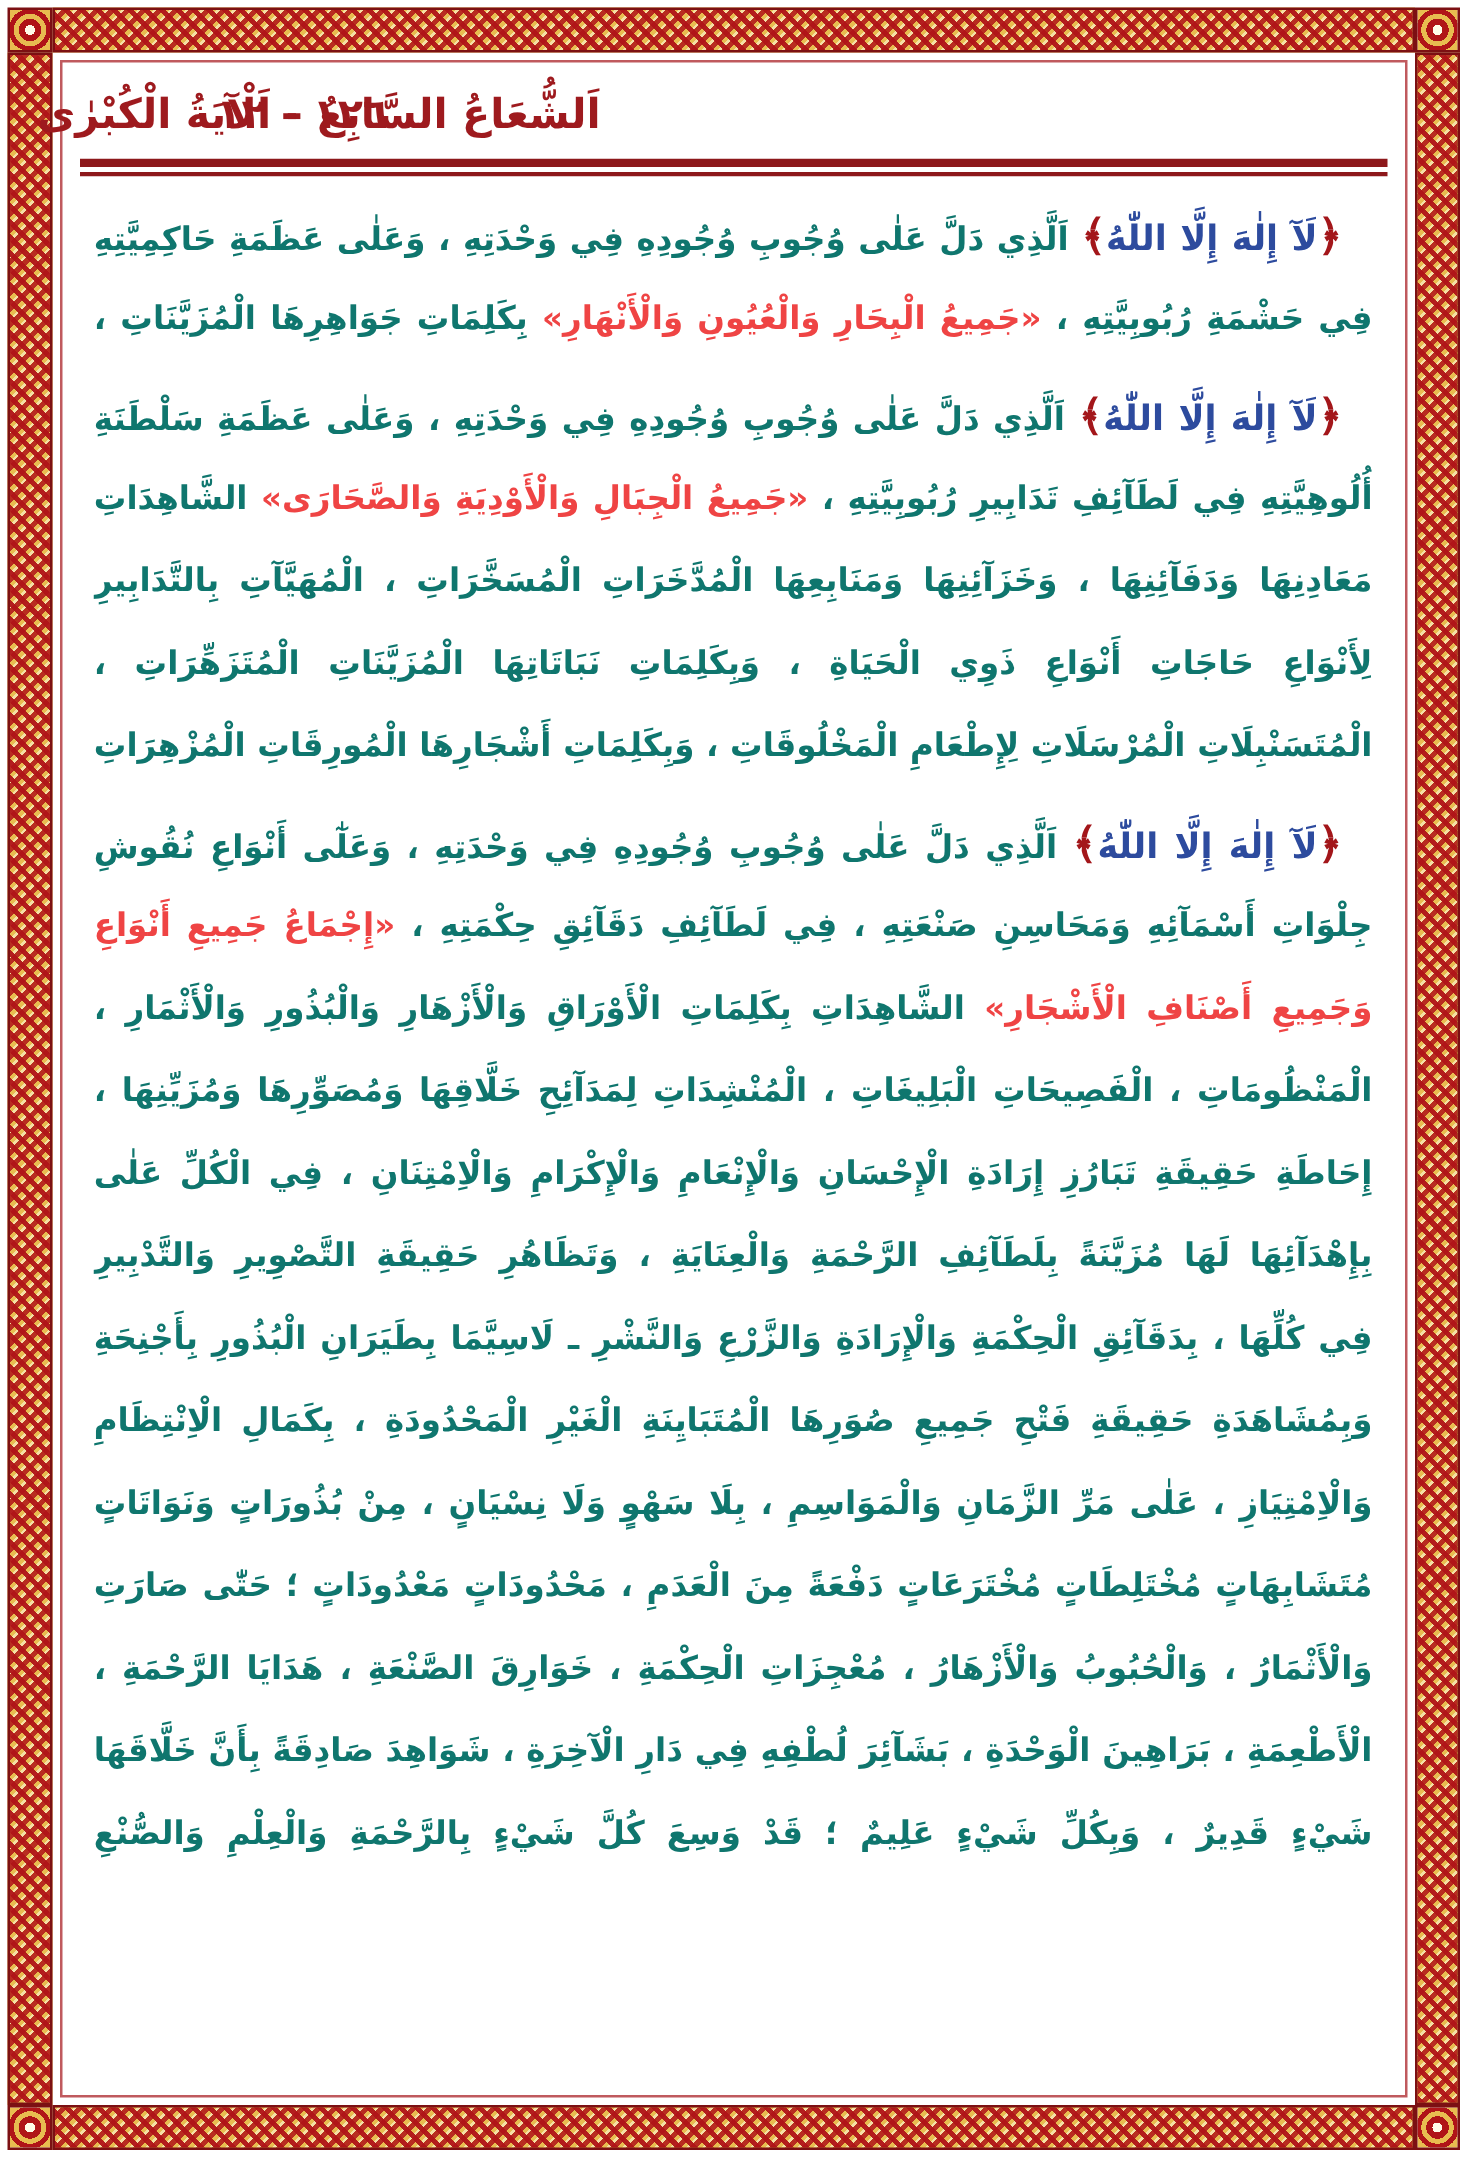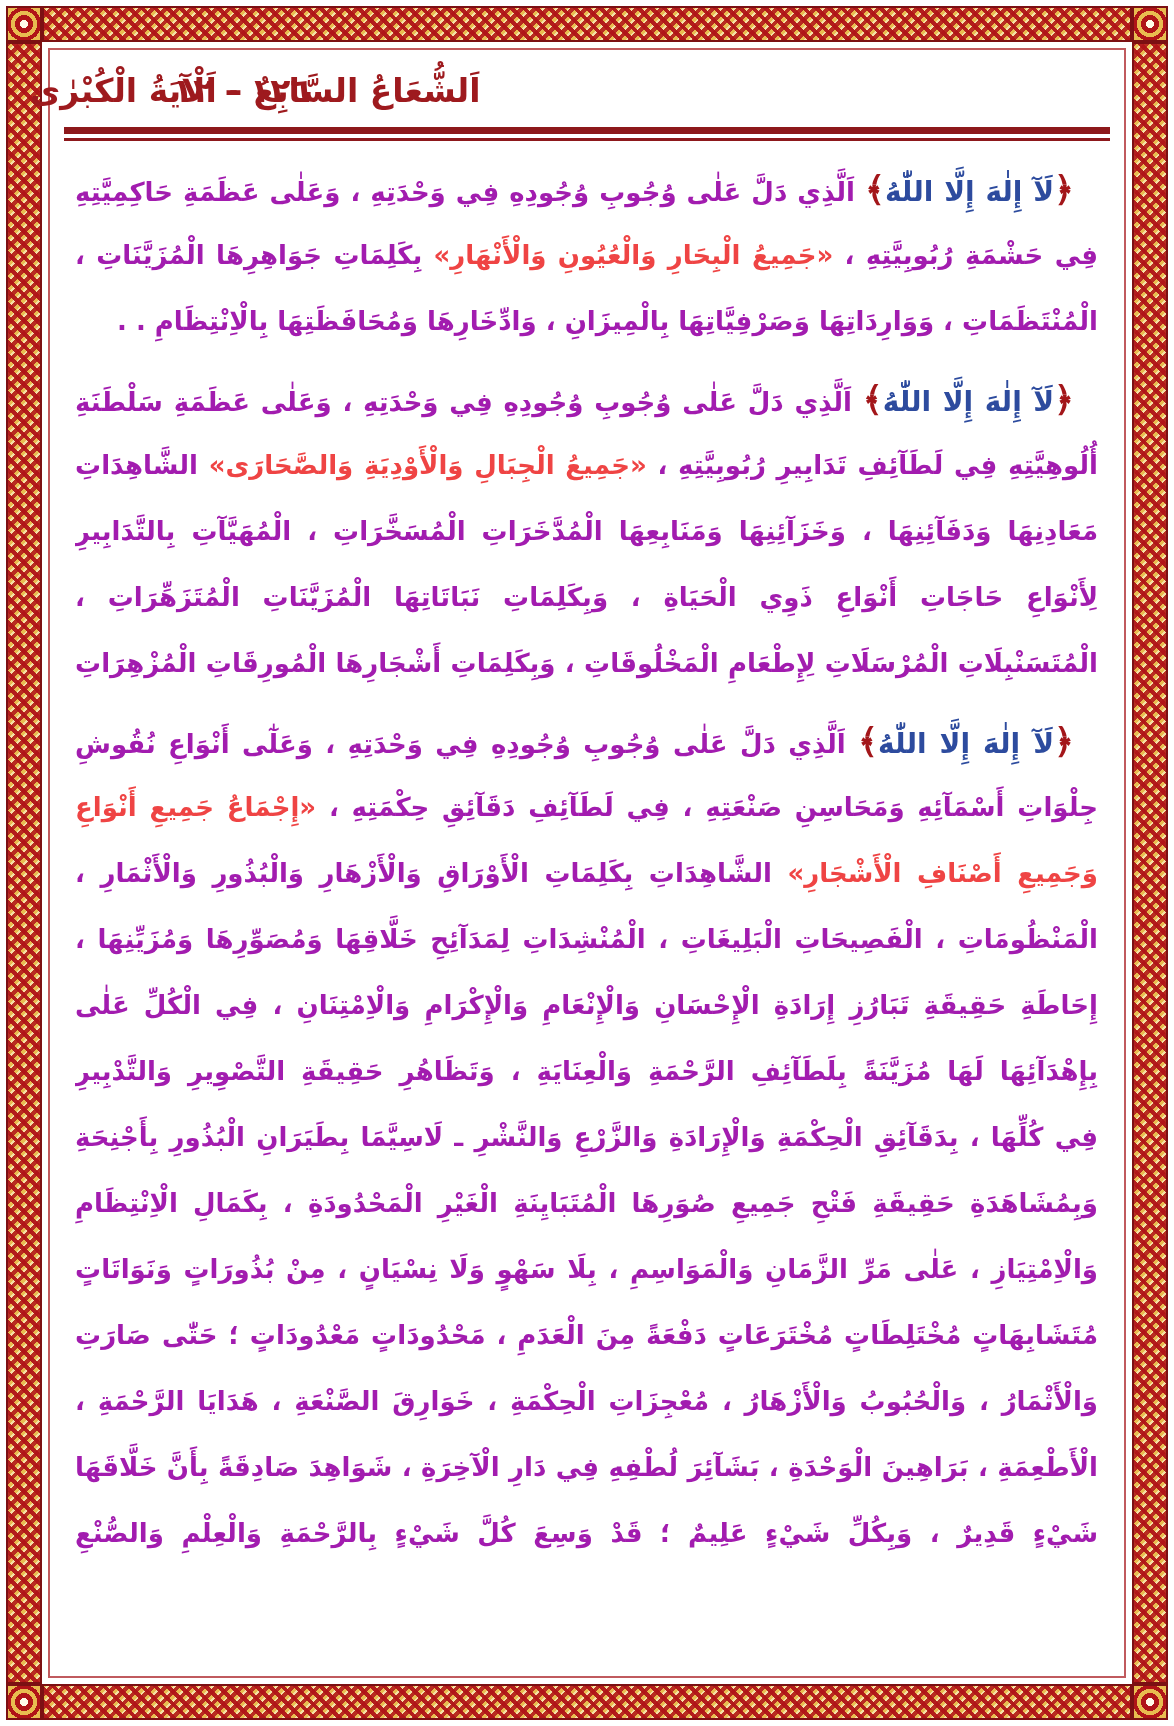--- a/index.html
+++ b/index.html
@@ -60,21 +60,21 @@
   }
   .para{margin-top:12px;}
   .para:first-child{margin-top:0;}
   .line{
     height:66px;line-height:66px;
     text-align:justify;text-align-last:justify;
     overflow:hidden;
   }
   .line.last{text-align:right;text-align-last:right;}
   .line.first{padding-right:24px;}
-  .seg-k{color:#a21caf;}
+  .seg-k{color:#0f766e;}
   .seg-r{color:#ef4444;}
   .seg-b{color:#2D4B9E;font-size:28px;}
   .seg-rb{color:#A3161A;font-size:34px;}
 </style>
 </head>
 <body>
 
 <div class="page">
 
   <div>
@@ -92,21 +92,20 @@
   <div class="hdr">
     <span class="title">اَلشُّعَاعُ السَّابِعُ - اَلْآيَةُ الْكُبْرٰى</span>
     <span class="nums">١٢٦ - ١٢</span>
   </div>
   <div class="rule"></div>
 
   <div class="body-text">
       <div class="para">
         <div class="line first"><span class="seg-rb">﴿</span><span class="seg-b">لَآ إِلٰهَ إِلَّا اللّٰهُ</span><span class="seg-rb">﴾</span><span class="seg-k"> اَلَّذِي دَلَّ عَلٰى وُجُوبِ وُجُودِهِ فِي وَحْدَتِهِ ، وَعَلٰى عَظَمَةِ حَاكِمِيَّتِهِ</span></div>
         <div class="line"><span class="seg-k">فِي حَشْمَةِ رُبُوبِيَّتِهِ ، </span><span class="seg-r">«جَمِيعُ الْبِحَارِ وَالْعُيُونِ وَالْأَنْهَارِ»</span><span class="seg-k"> بِكَلِمَاتِ جَوَاهِرِهَا الْمُزَيَّنَاتِ ، وَحَيَوَانَاتِهَا</span></div>
-        <div class="line last"><span class="seg-k">الْمُنْتَظَمَاتِ ، وَوَارِدَاتِهَا وَصَرْفِيَّاتِهَا بِالْمِيزَانِ ، وَادِّخَارِهَا وَمُحَافَظَتِهَا بِالْاِنْتِظَامِ . .</span></div>
       </div>
       <div class="para">
         <div class="line first"><span class="seg-rb">﴿</span><span class="seg-b">لَآ إِلٰهَ إِلَّا اللّٰهُ</span><span class="seg-rb">﴾</span><span class="seg-k"> اَلَّذِي دَلَّ عَلٰى وُجُوبِ وُجُودِهِ فِي وَحْدَتِهِ ، وَعَلٰى عَظَمَةِ سَلْطَنَةِ</span></div>
         <div class="line"><span class="seg-k">أُلُوهِيَّتِهِ فِي لَطَآئِفِ تَدَابِيرِ رُبُوبِيَّتِهِ ، </span><span class="seg-r">«جَمِيعُ الْجِبَالِ وَالْأَوْدِيَةِ وَالصَّحَارَى»</span><span class="seg-k"> الشَّاهِدَاتِ بِكَلِمَاتِ</span></div>
         <div class="line"><span class="seg-k">مَعَادِنِهَا وَدَفَآئِنِهَا ، وَخَزَآئِنِهَا وَمَنَابِعِهَا الْمُدَّخَرَاتِ الْمُسَخَّرَاتِ ، الْمُهَيَّآتِ بِالتَّدَابِيرِ الْاِحْتِيَاطِيَّةِ</span></div>
         <div class="line"><span class="seg-k">لِأَنْوَاعِ حَاجَاتِ أَنْوَاعِ ذَوِي الْحَيَاةِ ، وَبِكَلِمَاتِ نَبَاتَاتِهَا الْمُزَيَّنَاتِ الْمُتَزَهِّرَاتِ ، الْمُتَبَسِّمَاتِ</span></div>
         <div class="line"><span class="seg-k">الْمُتَسَنْبِلَاتِ الْمُرْسَلَاتِ لِإِطْعَامِ الْمَخْلُوقَاتِ ، وَبِكَلِمَاتِ أَشْجَارِهَا الْمُورِقَاتِ الْمُزْهِرَاتِ ،</span></div>
       </div>
       <div class="para">
         <div class="line first"><span class="seg-rb">﴿</span><span class="seg-b">لَآ إِلٰهَ إِلَّا اللّٰهُ</span><span class="seg-rb">﴾</span><span class="seg-k"> اَلَّذِي دَلَّ عَلٰى وُجُوبِ وُجُودِهِ فِي وَحْدَتِهِ ، وَعَلٰٓى أَنْوَاعِ نُقُوشِ</span></div>

